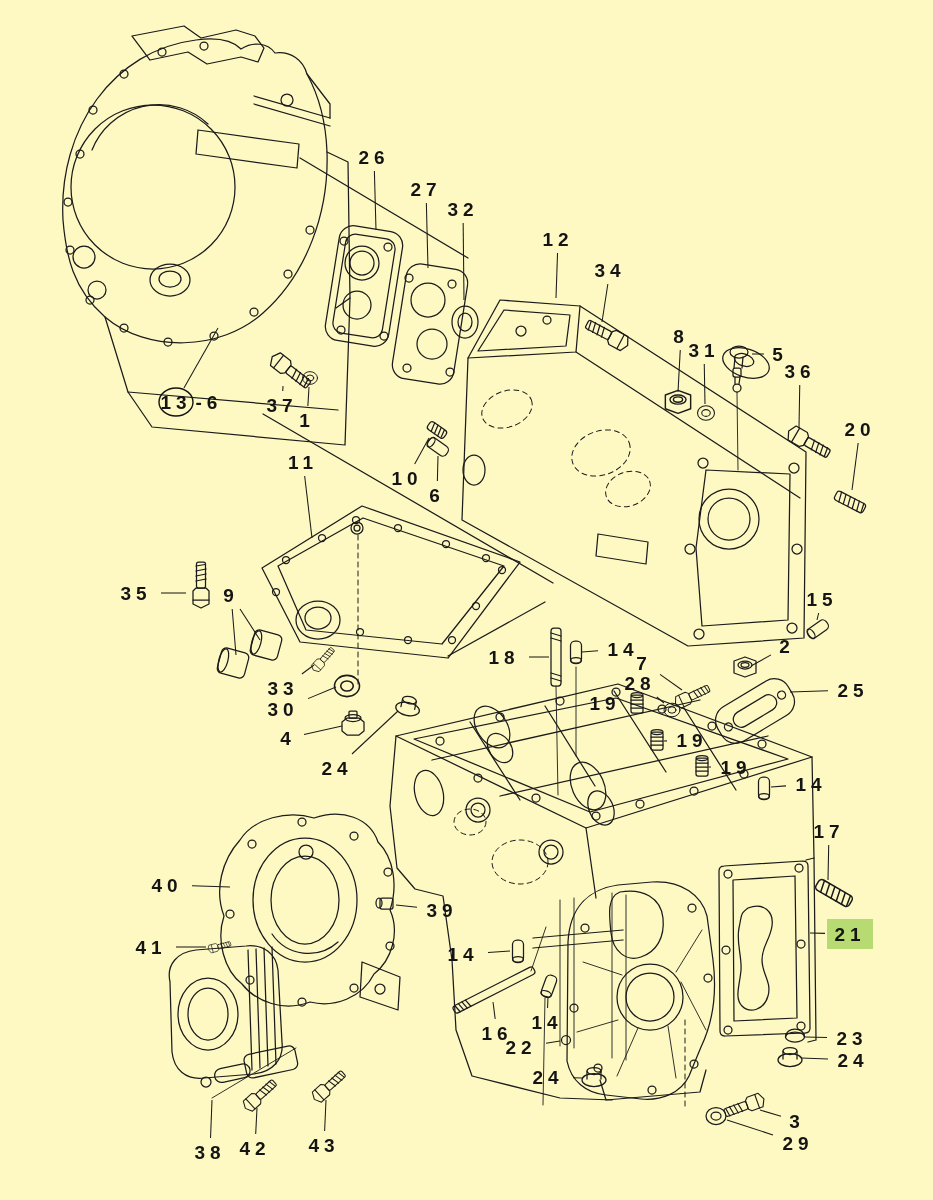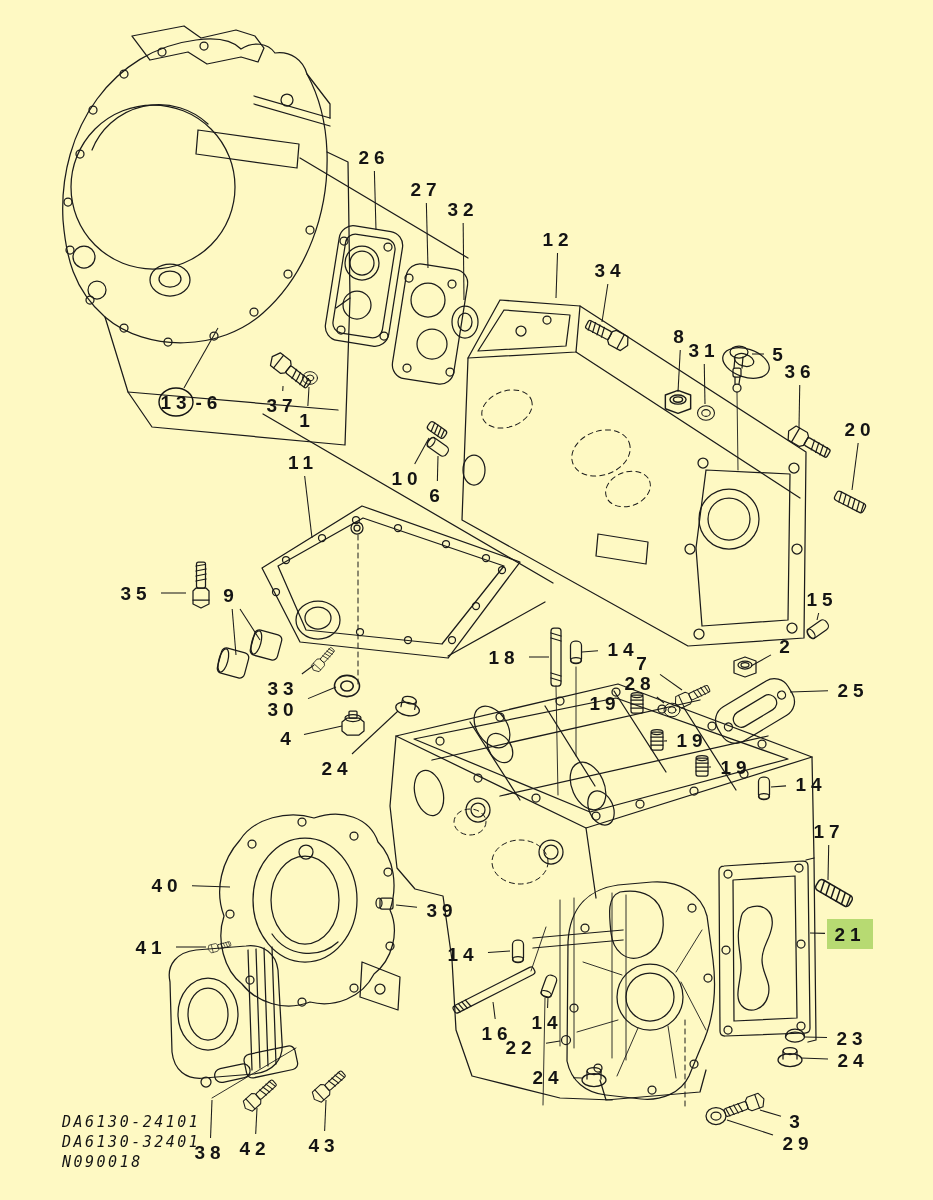--- a/index.html
+++ b/index.html
@@ -455,18 +455,13 @@
         <text x="798" y="1149.5" class="callout">29</text>
         <line x1="210.53846153846155" y1="1138" x2="212" y2="1100" class="leader"></line>
         <text x="210" y="1158.5" class="callout">38</text>
         <line x1="255.7" y1="1134" x2="257" y2="1108" class="leader"></line>
         <text x="255" y="1154.5" class="callout">42</text>
         <line x1="324.6222222222222" y1="1131" x2="326" y2="1100" class="leader"></line>
         <text x="324" y="1151.5" class="callout">43</text>
       </g>
 </svg>
 
-<div class="codes">
-  <div>DA6130-24101</div>
-  <div>DA6130-32401</div>
-  <div>N090018</div>
 </div>
-</div>
 
 </body></html>

